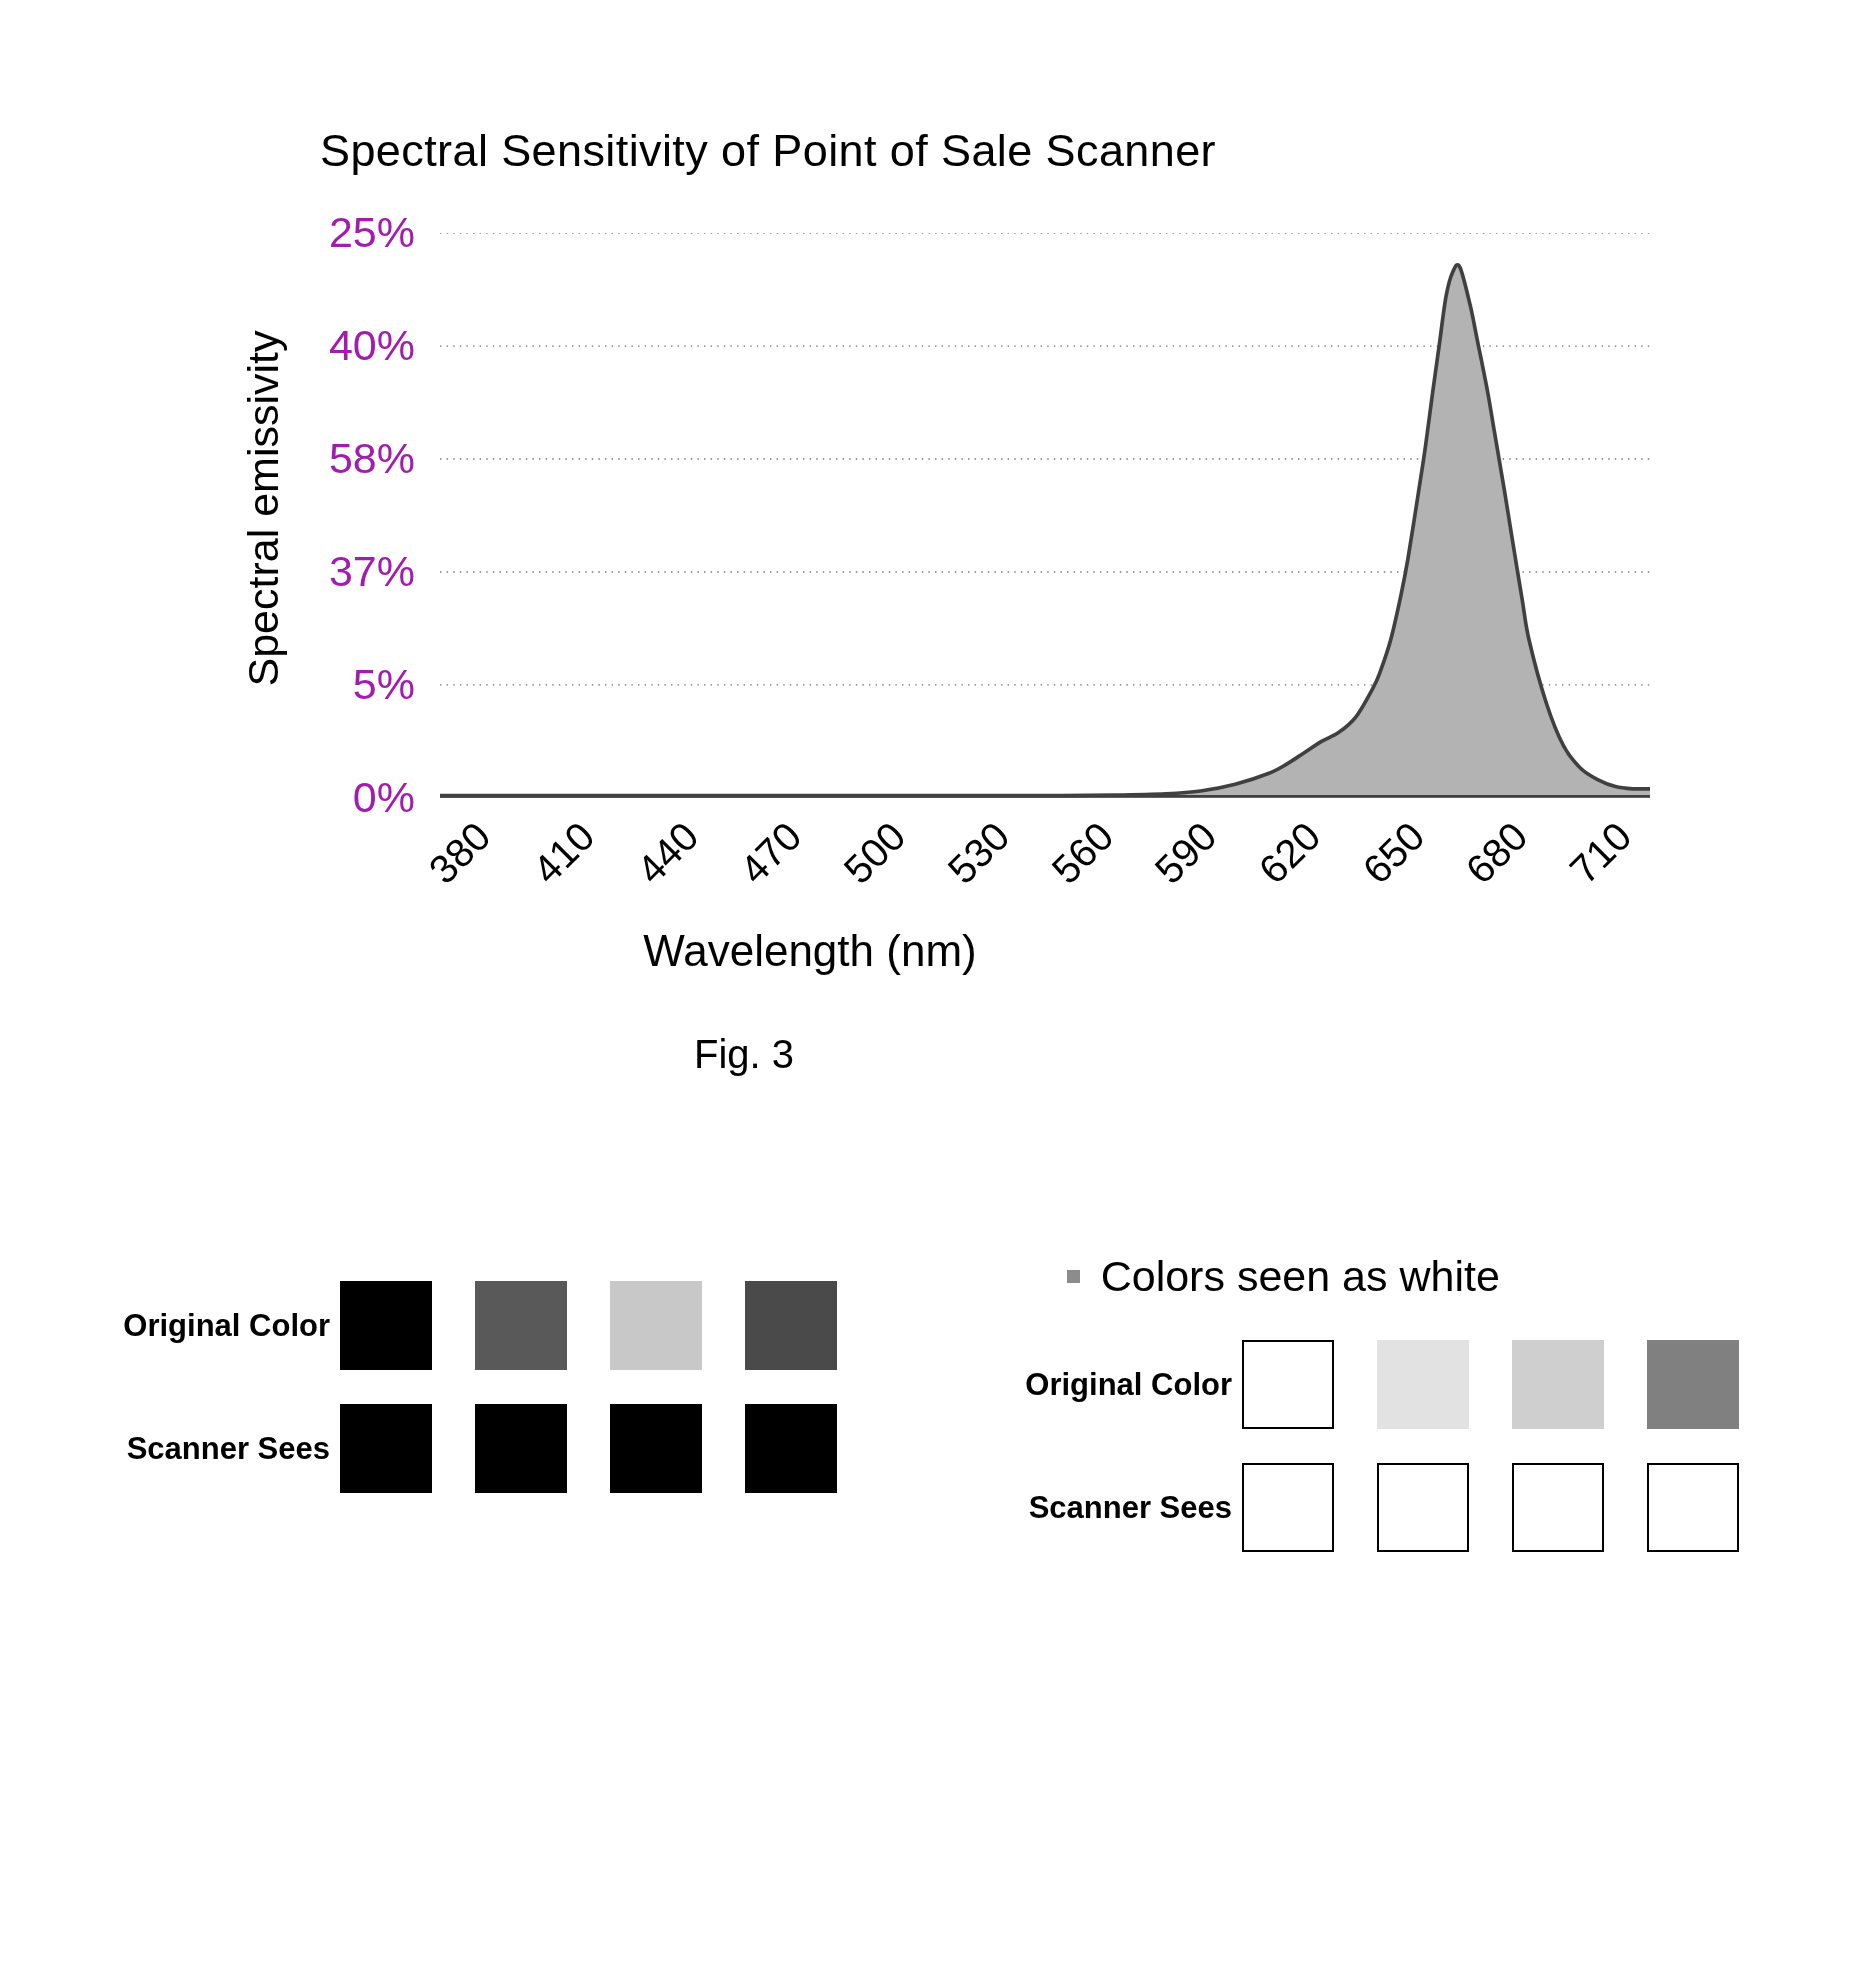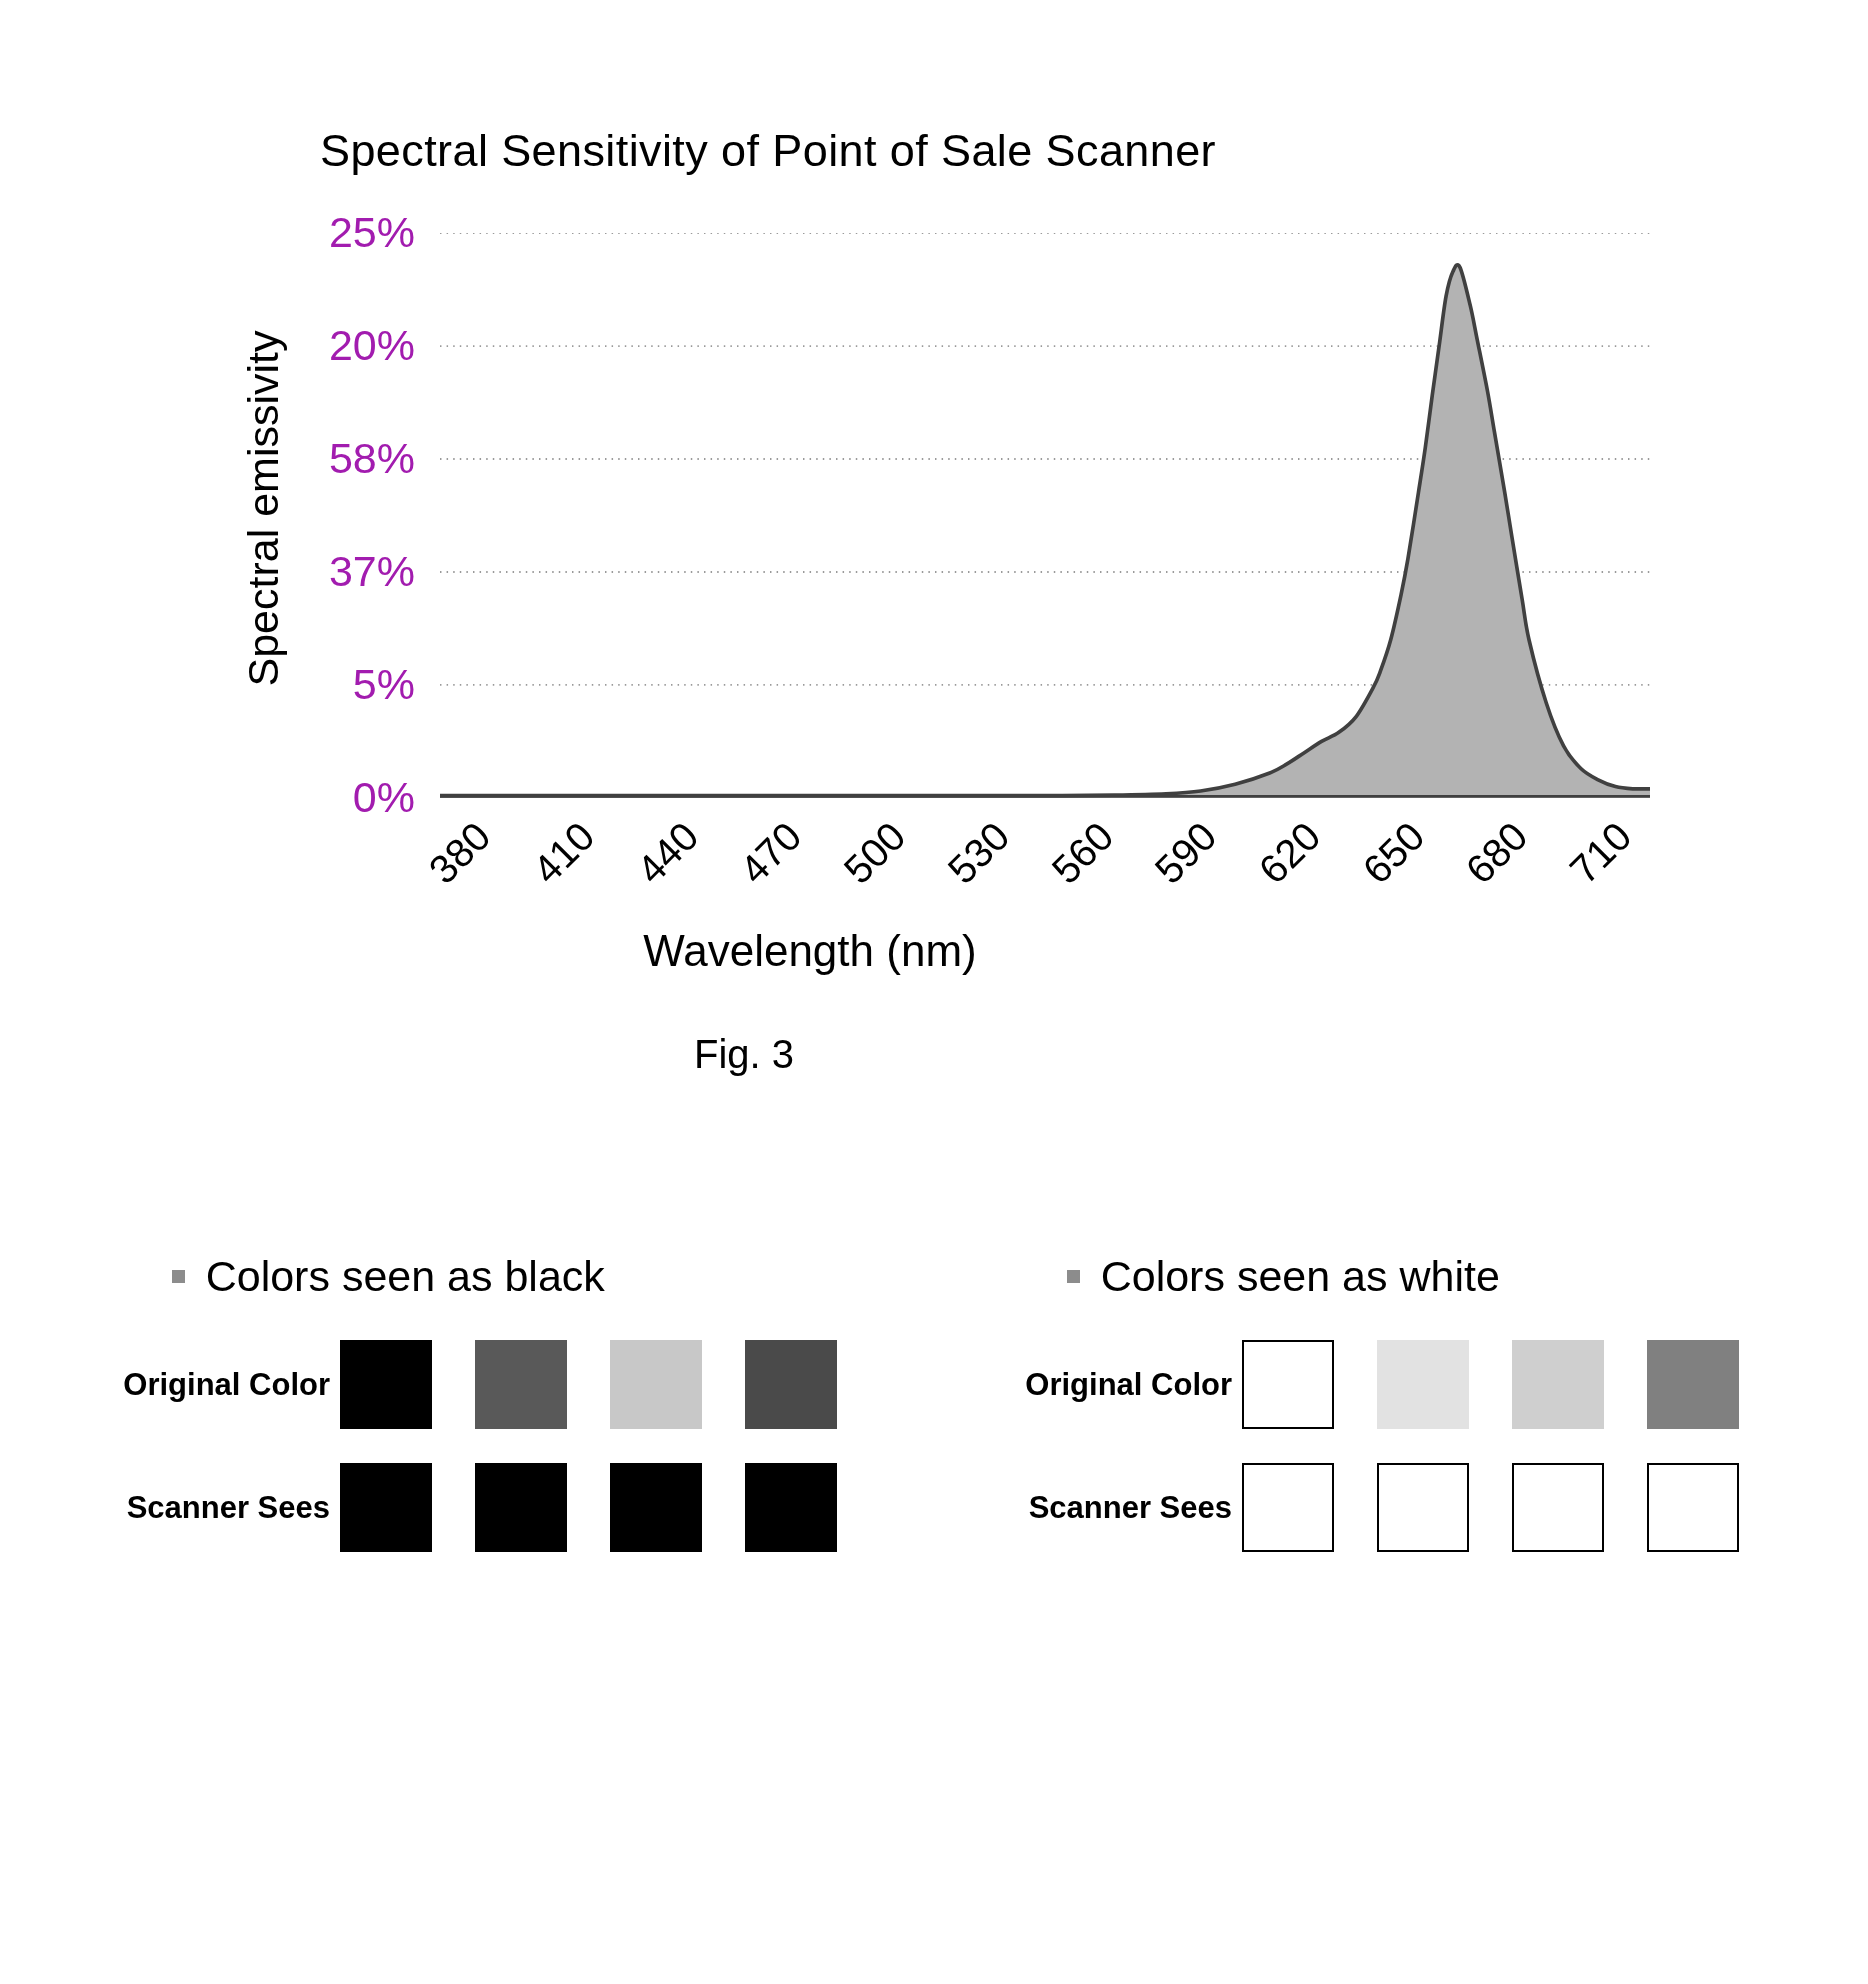--- a/index.html
+++ b/index.html
@@ -167,21 +167,21 @@
 
   <div id="chart-title">Spectral Sensitivity of Point of Sale Scanner</div>
 
   <div id="yaxis-title">Spectral emissivity</div>
 
   <div id="ytick-holder">
       <div class="ytick" style="left: 224px; top: 776px;">0%</div>
       <div class="ytick" style="left: 224px; top: 663px;">5%</div>
       <div class="ytick" style="left: 224px; top: 550px;">37%</div>
       <div class="ytick" style="left: 224px; top: 437px;">58%</div>
-      <div class="ytick" style="left: 224px; top: 324px;">20%</div>
+      <div class="ytick" style="left: 224px; top: 324px;">40%</div>
       <div class="ytick" style="left: 224px; top: 211px;">25%</div>
     </div>
 
   <div id="plot">
     <svg id="plot-svg" width="1210" height="565" viewBox="0 0 1650 770">
       <g id="gridlines">
           <line x1="0" x2="1650" y1="616" y2="616" stroke="#9a9a9a" stroke-width="2.5" stroke-dasharray="2 7"></line>
           <line x1="0" x2="1650" y1="462" y2="462" stroke="#9a9a9a" stroke-width="2.5" stroke-dasharray="2 7"></line>
           <line x1="0" x2="1650" y1="308" y2="308" stroke="#9a9a9a" stroke-width="2.5" stroke-dasharray="2 7"></line>
           <line x1="0" x2="1650" y1="154" y2="154" stroke="#9a9a9a" stroke-width="2.5" stroke-dasharray="2 7"></line>
@@ -209,24 +209,20 @@
     </div>
 
   <div id="xaxis-title">Wavelength (nm)</div>
 
   <div class="fig-caption" id="fig3-caption">Fig. 3</div>
 </div>
 
 <div id="fig4">
 
   <div class="swatch-group" id="group-black">
-    <div class="group-header">
-      <span class="bullet-icon"></span>
-      <span class="group-title">Colors seen as black</span>
-    </div>
     <div class="swatch-row">
       <div class="row-label">Original Color</div>
       <div class="swatches" id="sw-b-0">
           <div class="swatch" style="background: rgb(0, 0, 0);"></div>
           <div class="swatch" style="background: rgb(89, 89, 89);"></div>
           <div class="swatch" style="background: rgb(200, 200, 200);"></div>
           <div class="swatch" style="background: rgb(74, 74, 74);"></div>
         </div>
     </div>
     <div class="swatch-row">

